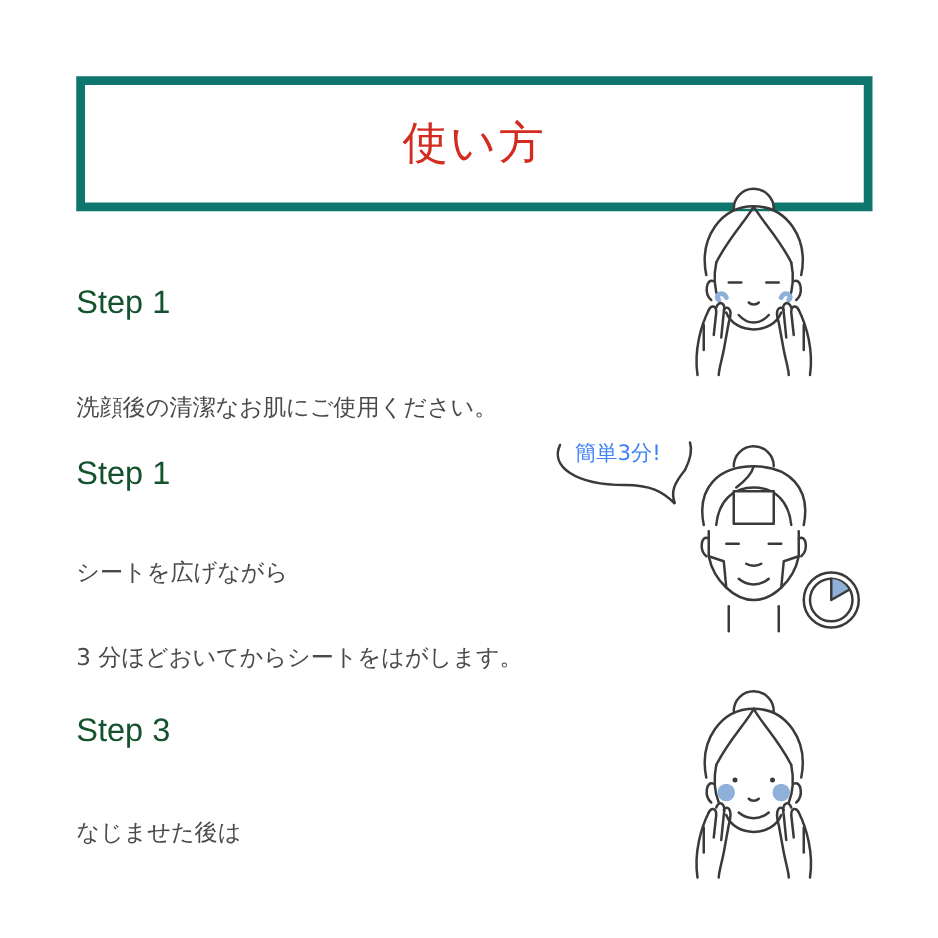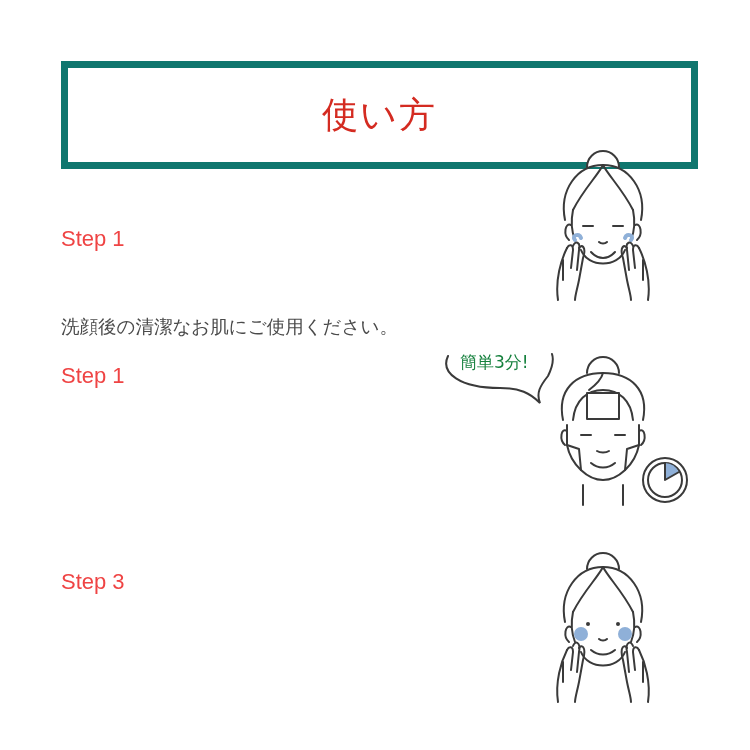--- a/index.html
+++ b/index.html
@@ -10,22 +10,22 @@
     .title-box {
       position: absolute; left: 61px; top: 61px; width: 623px; height: 94px;
       border: 7px solid #0f766e; box-sizing: content-box;
       display: flex; align-items: center; justify-content: center;
     }
     .title-text {
       color: #d42b21; font-size: 36px; letter-spacing: 2px; line-height: 1;
       font-family: "DejaVu Sans", sans-serif;
     }
     .step-title {
-      position: absolute; left: 61px; color: #ef4444;
-      font-family: "Liberation Sans", sans-serif; font-size: 22px; line-height: 1;
+      position: absolute; left: 61px; color: #14532d;
+      font-family: "Liberation Sans", sans-serif; font-size: 26px; line-height: 1;
     }
     .step-body {
       position: absolute; left: 61px; color: #4a4a4a; font-size: 18.5px; line-height: 36px;
       font-family: "DejaVu Sans", sans-serif; white-space: nowrap;
     }
     .step-body span { display: block; margin-top: 32px; }
     .illus { position: absolute; }
     .illus svg { display: block; overflow: visible; }
   </style>
 </head>
@@ -75,27 +75,29 @@
     <path d="M95 160 C98 140 92 120 86 108"></path>
     <path d="M86 108 C84 104 80 104 80 110 L82 128"></path>
     <path d="M80 106 C78 100 72 102 74 110 L76 130"></path>
     <path d="M74 108 C72 104 66 106 70 118 L74 140 C76 150 78 156 78 160"></path>
     <path d="M90 120 L90 140"></path>
   </svg>
 </div>
 
 <div class="step-title" style="top:365px;">Step 1</div>
 <div class="step-body" style="top:409px;">
+  <span>シートを広げながら</span>
+  <span>3 分ほどおいてからシートをはがします。</span>
 </div>
 
 <div class="illus" style="left:440px; top:348px;">
   <svg width="120" height="60" viewBox="0 0 120 60" fill="none" stroke="#3a3a3a" stroke-width="2" stroke-linecap="round">
     <path d="M8 8 C0 25 20 40 60 40 C80 40 90 45 100 55 C96 45 100 38 108 28 C112 20 114 12 112 6"></path>
   </svg>
-  <div style="position:absolute; left:20px; top:3px; font-size:17px; color:#15803d; font-family:'DejaVu Sans', sans-serif; white-space:nowrap;">簡単3分!</div>
+  <div style="position:absolute; left:20px; top:3px; font-size:17px; color:#3b82f6; font-family:'DejaVu Sans', sans-serif; white-space:nowrap;">簡単3分!</div>
 </div>
 
 <div class="illus" style="left:553px; top:345px;">
   <svg width="140" height="165" viewBox="0 0 140 165" fill="none" stroke="#3a3a3a" stroke-width="2" stroke-linecap="round" stroke-linejoin="round">
 
     <path d="M34 28 A16 16 0 1 1 66 28"></path>
 
     <path d="M10 75 C4 45 22 28 50 28 C78 28 96 45 90 75"></path>
     <path d="M50 28 C48 36 40 42 36 45"></path>
     <path d="M20 75 C22 55 34 45 50 45 C66 45 78 55 80 75"></path>
@@ -121,20 +123,21 @@
 
     <circle cx="112" cy="135" r="22"></circle>
     <circle cx="112" cy="135" r="17"></circle>
     <path d="M112 135 L112 118 A17 17 0 0 1 126 127 Z" fill="#8fb0d8" stroke="none"></path>
     <path d="M112 118 L112 135 L126 127"></path>
   </svg>
 </div>
 
 <div class="step-title" style="top:571px;">Step 3</div>
 <div class="step-body" style="top:617px;">
+  <span>なじませた後は</span>
 </div>
 
 <div class="illus" style="left:553px; top:542px;">
   <svg width="100" height="165" viewBox="0 0 100 165" fill="none" stroke="#3a3a3a" stroke-width="2" stroke-linecap="round" stroke-linejoin="round">
 
     <path d="M34 27 A16 16 0 1 1 66 27"></path>
 
     <path d="M12 80 C6 50 24 25 50 25 C76 25 94 50 88 80"></path>
     <path d="M50 25 C45 35 30 50 20 70"></path>
     <path d="M50 25 C55 35 70 50 80 70"></path>

